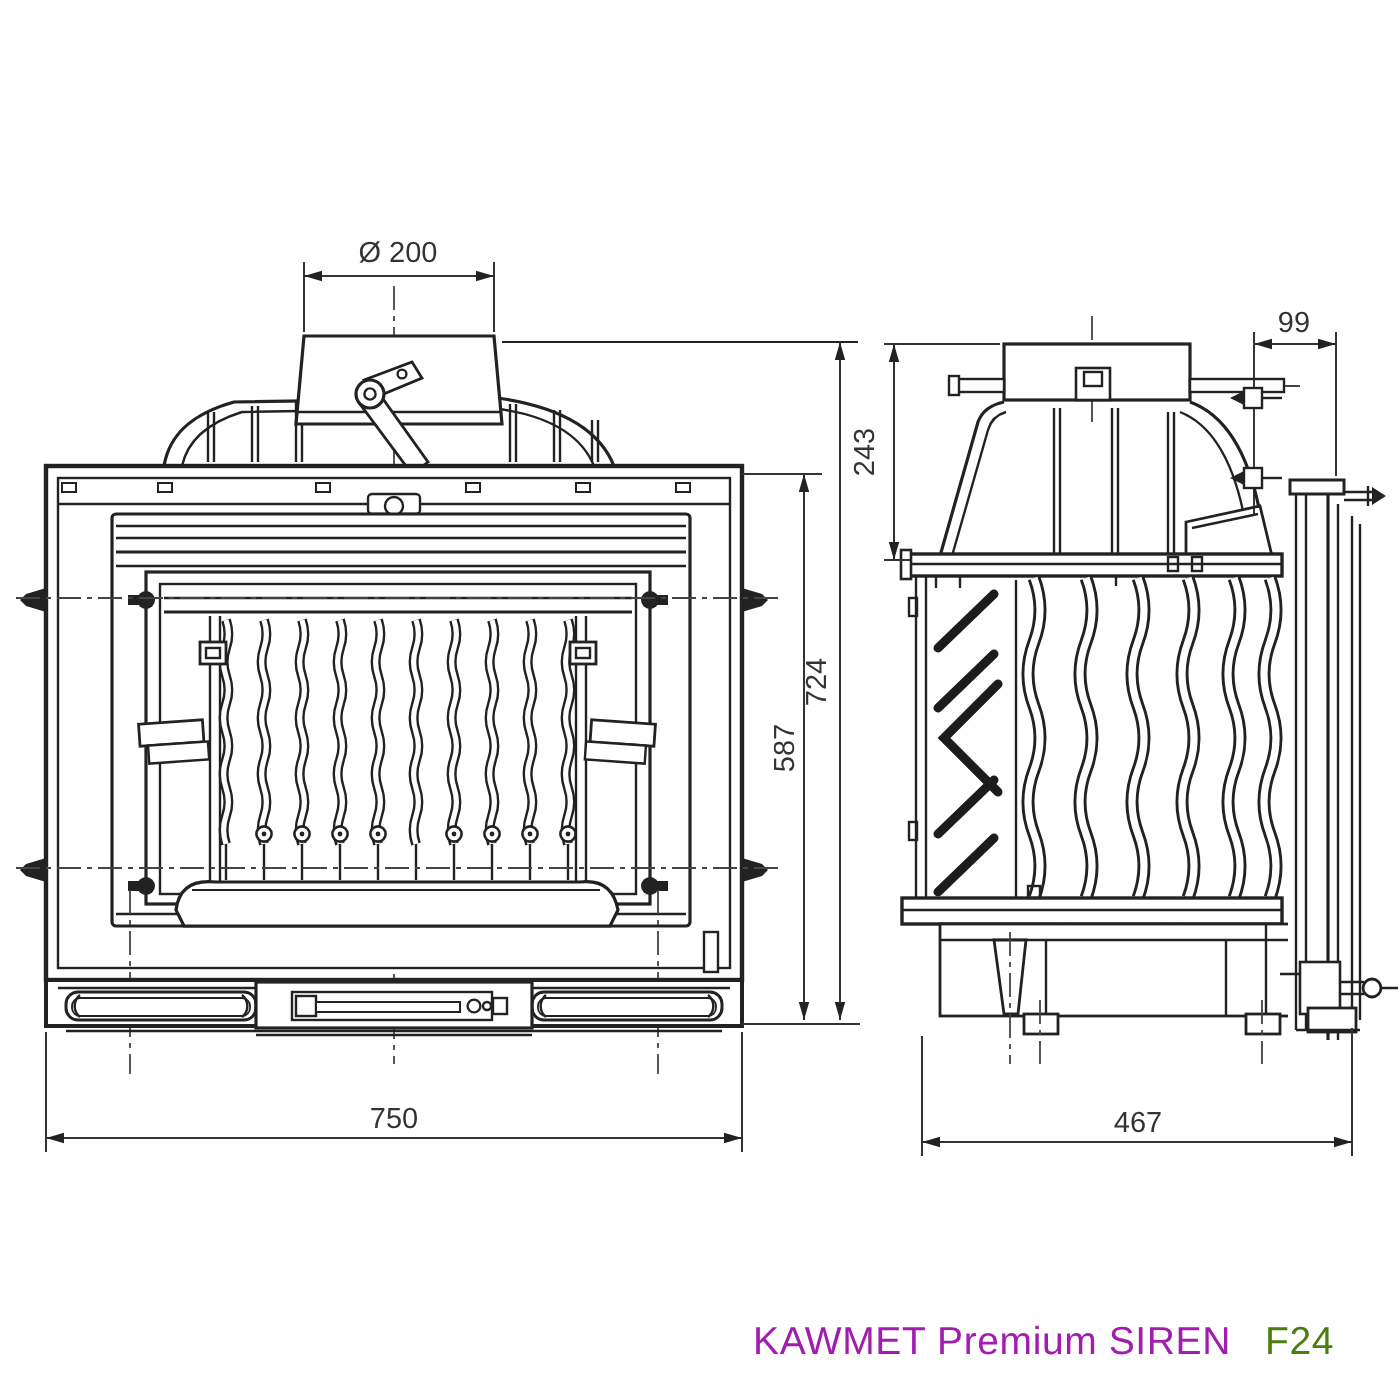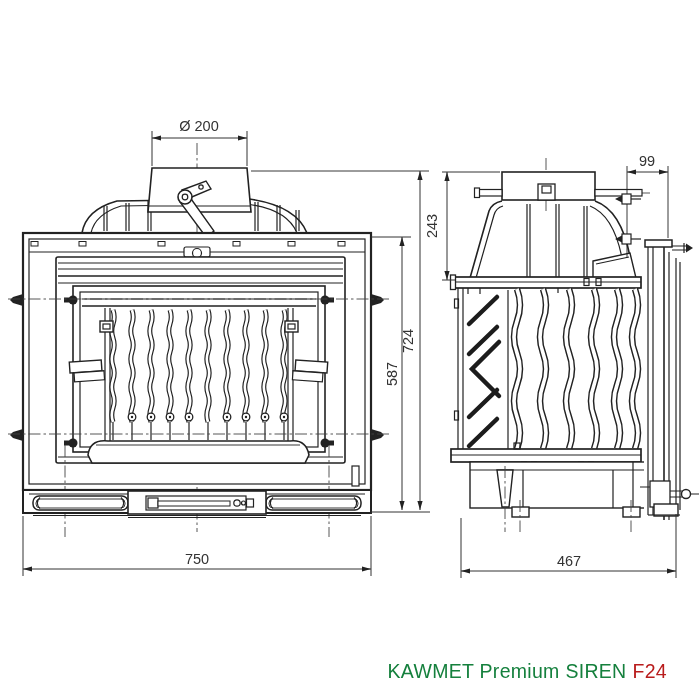--- a/index.html
+++ b/index.html
@@ -15,22 +15,22 @@
   .dim  {stroke:#333;fill:none;stroke-width:1;}
   .arr  {fill:#222;stroke:none;}
   .dimtext{font-family:"Liberation Sans",sans-serif;font-size:14.5px;fill:#333;}
   .decor{stroke:#1c1c1c;stroke-width:4.5;stroke-linecap:round;fill:none;}
   .ribO{stroke:#222;stroke-width:5;fill:none;}
   .ribI{stroke:#fff;stroke-width:2.6;fill:none;}
   .finO{stroke:#222;stroke-width:6.5;fill:none;}
   .finI{stroke:#fff;stroke-width:3.6;fill:none;}
   #caption{position:absolute;top:660px;right:33px;font-size:19.5px;letter-spacing:.3px;
            white-space:nowrap;}
-  #caption .main{color:#15803d;}
-  #caption .code{color:#b91c1c;margin-left:6px;}
+  #caption .main{color:#a21caf;}
+  #caption .code{color:#4d7c0f;margin-left:17px;}
 </style>
 </head>
 <body>
 
 <div id="canvas">
 <svg width="700" height="700" viewBox="0 0 700 700">
   <defs>
     <path id="ribF" d="M0,0 q2.4,7 0,14 t0,14 t0,14 t0,14 t0,14 t0,14 t0,14 t0,14"></path>
     <path id="finS" d="M0,0 q6,16 0,32 t0,32 t0,32 t0,32 t0,32"></path>
   </defs>

